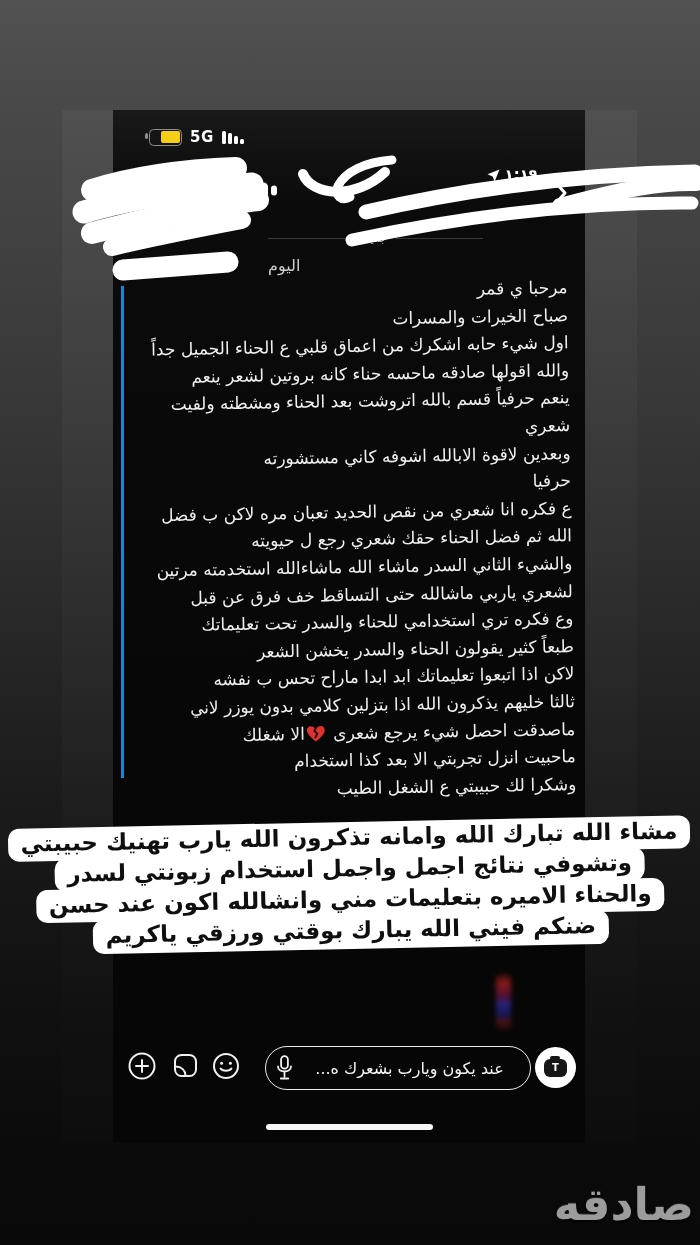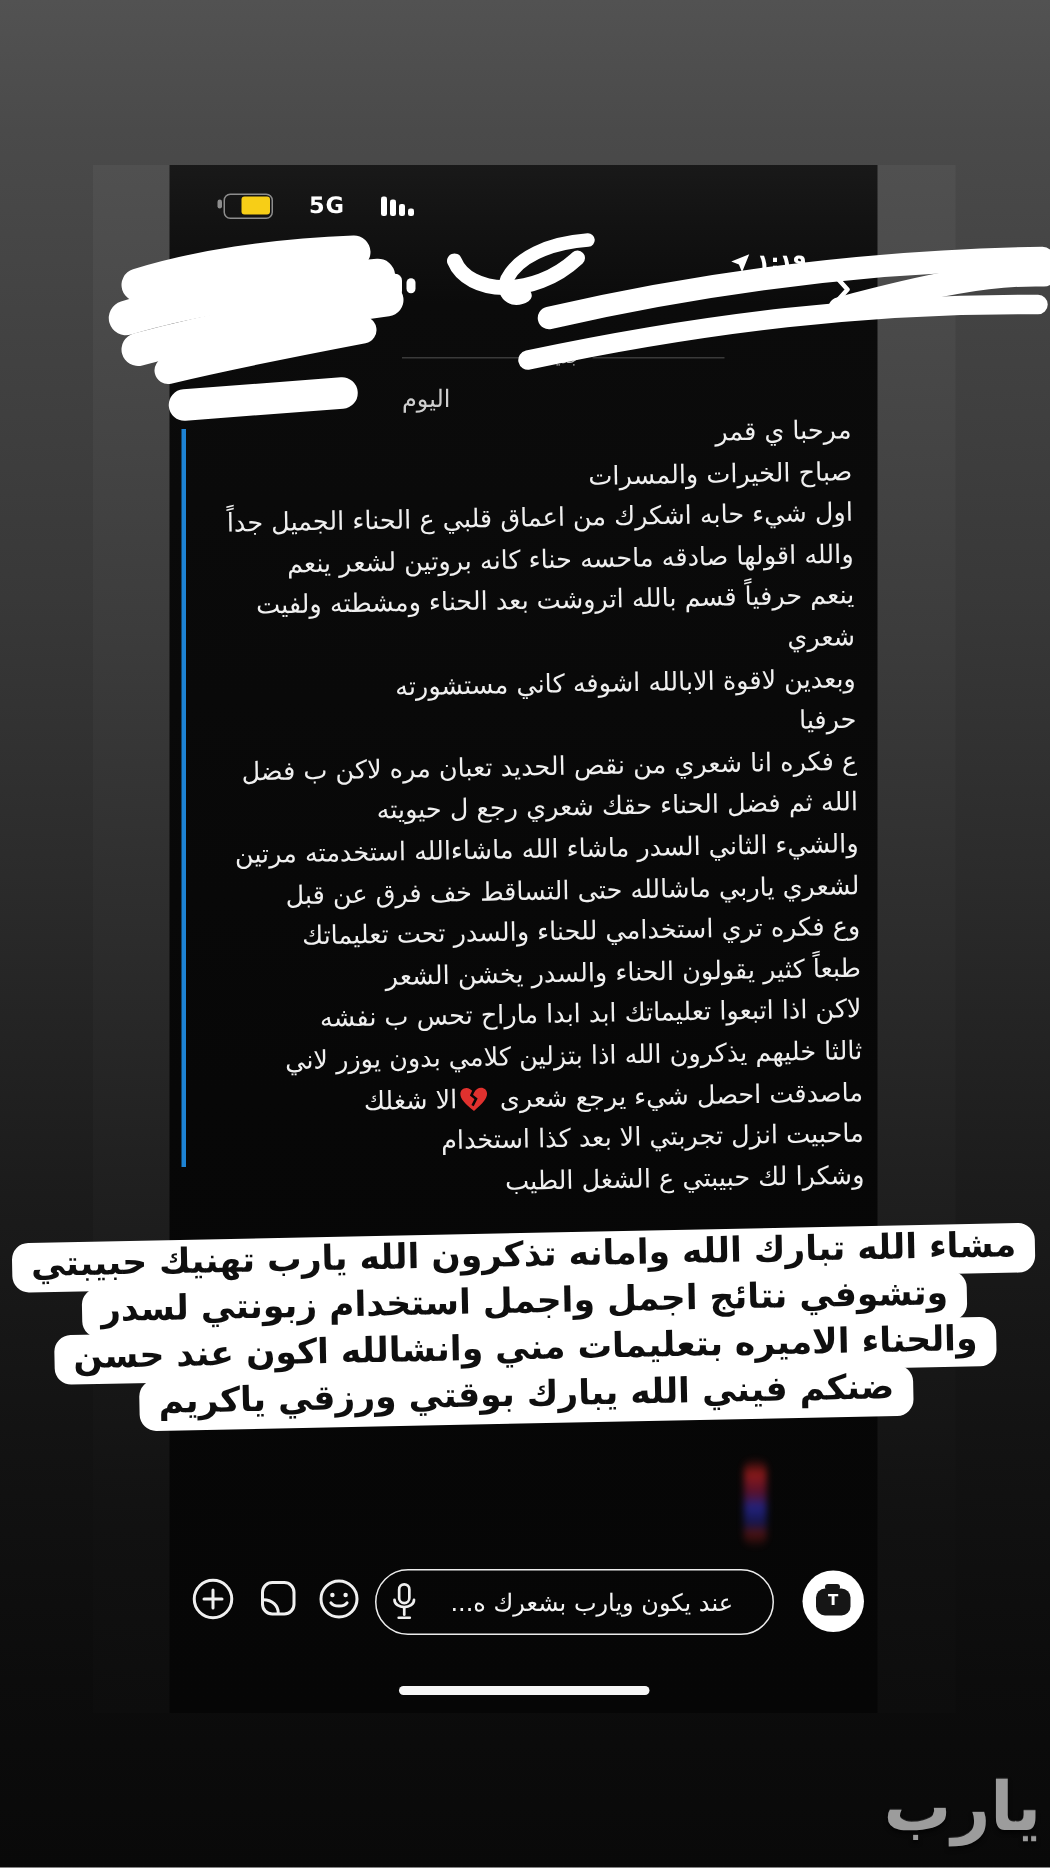--- a/index.html
+++ b/index.html
@@ -9,21 +9,21 @@
     background:linear-gradient(180deg,#525252 0%,#4a4a4a 7%,#424242 18%,#383838 32%,#2a2a2a 48%,#1b1b1b 64%,#121212 78%,#0c0c0c 90%,#090909 100%);
   }
   
   .photo{position:absolute;left:62px;top:110px;width:575px;height:1032px;z-index:1;
     background:linear-gradient(180deg,#505050 0%,#474747 14%,#3c3c3c 30%,#2c2c2c 50%,#1c1c1c 70%,#111 88%,#0d0d0d 100%);}
   
   .shot{position:absolute;left:51px;top:0;width:472px;height:1032px;
     background:linear-gradient(180deg,#191919 0%,#121212 4%,#0b0b0b 9%,#070707 60%,#060606 100%);}
   
   .statusbar{position:absolute;top:14px;left:0;right:0;height:26px;}
-  .sb-left{position:absolute;left:36px;top:0;height:26px;display:flex;align-items:center;gap:24px;}
+  .sb-left{position:absolute;left:36px;top:0;height:26px;display:flex;align-items:center;gap:8px;}
   .bat{position:relative;width:31px;height:15px;border:1.5px solid #8d8d8d;border-radius:4.5px;}
   .bat-cap{position:absolute;left:-5px;top:3.5px;width:2.5px;height:6px;background:#8d8d8d;border-radius:2px;}
   .bat-fill{position:absolute;right:1.5px;top:1.5px;bottom:1.5px;width:19px;background:#f7ce17;border-radius:2px;}
   .net{color:#fff;font-size:15px;font-weight:bold;letter-spacing:.5px;}
   .bars{display:flex;align-items:flex-end;gap:2px;height:14px;}
   .bars i{display:block;width:4px;background:#fff;border-radius:1.5px;}
   .sb-right{position:absolute;right:47px;top:1px;height:24px;display:flex;align-items:center;gap:5px;color:#fff;font-size:15px;font-weight:bold;margin-top:38px;}
   
   .video-ic{position:absolute;left:138px;top:72px;width:28px;height:17px;}
   .chev{position:absolute;left:441px;top:71px;}
@@ -44,21 +44,21 @@
   .cap-pill{display:inline-block;background:#fff;color:#0f0f0f;font-weight:bold;font-size:23px;
     line-height:1.18;padding:2px 13px 4px;border-radius:11px;white-space:nowrap;}
   
   .streak{position:absolute;left:496px;top:972px;width:15px;height:60px;z-index:6;border-radius:7px;filter:blur(2.5px);opacity:.85;
     background:linear-gradient(180deg,rgba(120,10,10,0) 0%,rgba(200,35,35,.8) 18%,rgba(140,25,70,.7) 38%,rgba(45,45,170,.85) 55%,rgba(35,35,130,.65) 72%,rgba(170,35,35,.5) 84%,rgba(0,0,0,0) 100%);}
   
   .plus,.sticker,.smiley{position:absolute;}
   .plus{left:15px;top:942px;}
   .sticker{left:59px;top:942px;}
   .smiley{left:99px;top:942px;}
-  .pill{position:absolute;left:137px;top:936px;width:266px;height:44px;border:1.5px solid #ececec;border-radius:23px;
+  .pill{position:absolute;left:152px;top:936px;width:266px;height:44px;border:1.5px solid #ececec;border-radius:23px;
     box-sizing:border-box;display:flex;align-items:center;padding:0 10px;gap:6px;justify-content:flex-end;}
   .pill-text{flex:1;text-align:center;direction:rtl;color:#f5f5f5;font-size:16px;white-space:nowrap;overflow:hidden;}
   .avatar{position:absolute;left:422px;top:937px;width:41px;height:41px;border-radius:50%;background:#fff;
     display:flex;align-items:center;justify-content:center;}
   .av-cam{width:23px;height:18px;background:#161616;border-radius:6px;position:relative;display:flex;align-items:center;justify-content:center;}
   .av-cam:before{content:"";position:absolute;top:-3px;left:6px;width:10px;height:4px;background:#161616;border-radius:2px;}
   .av-letter{color:#fff;font-size:10px;font-weight:bold;}
   .homebar{position:absolute;left:153px;top:1014px;width:167px;height:6px;border-radius:3px;background:#f6f6f6;}
   
   .scribbles{position:absolute;left:0;top:0;z-index:5;pointer-events:none;}
@@ -183,13 +183,13 @@
 
 <div class="caption" id="caption-box">
     <div class="cap-row"><span class="cap-pill">مشاء الله تبارك الله وامانه تذكرون الله يارب تهنيك حبيبتي</span></div>
     <div class="cap-row"><span class="cap-pill">وتشوفي نتائج اجمل واجمل استخدام زبونتي لسدر</span></div>
     <div class="cap-row"><span class="cap-pill">والحناء الاميره بتعليمات مني وانشالله اكون عند حسن</span></div>
     <div class="cap-row"><span class="cap-pill">ضنكم فيني الله يبارك بوقتي ورزقي ياكريم</span></div>
   </div>
 
 <div class="streak"></div>
 
-<div class="watermark">يارب</div>
+<div class="watermark">صادقه</div>
 
 </body></html>

